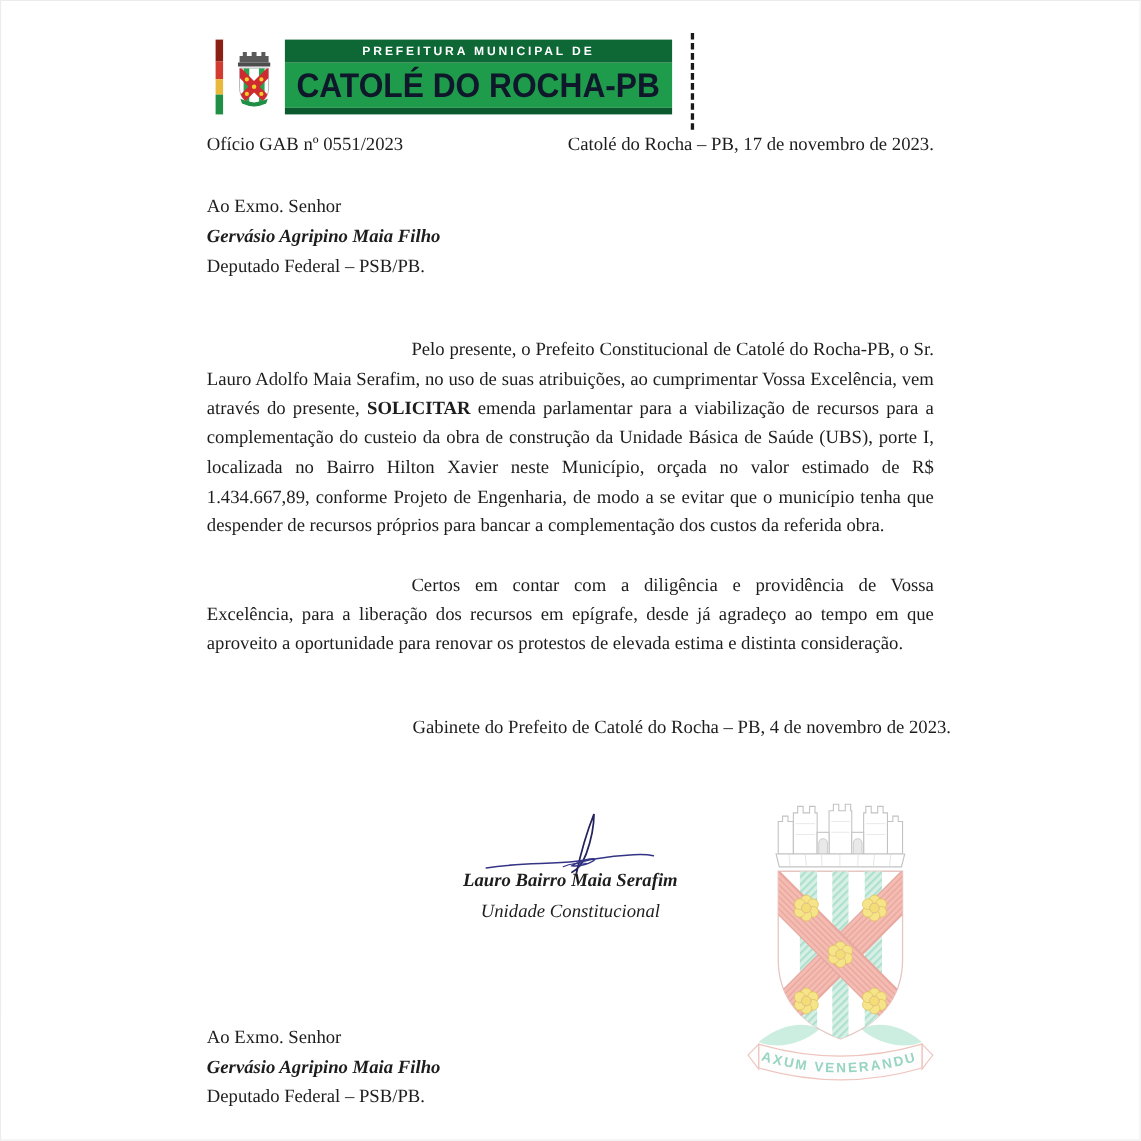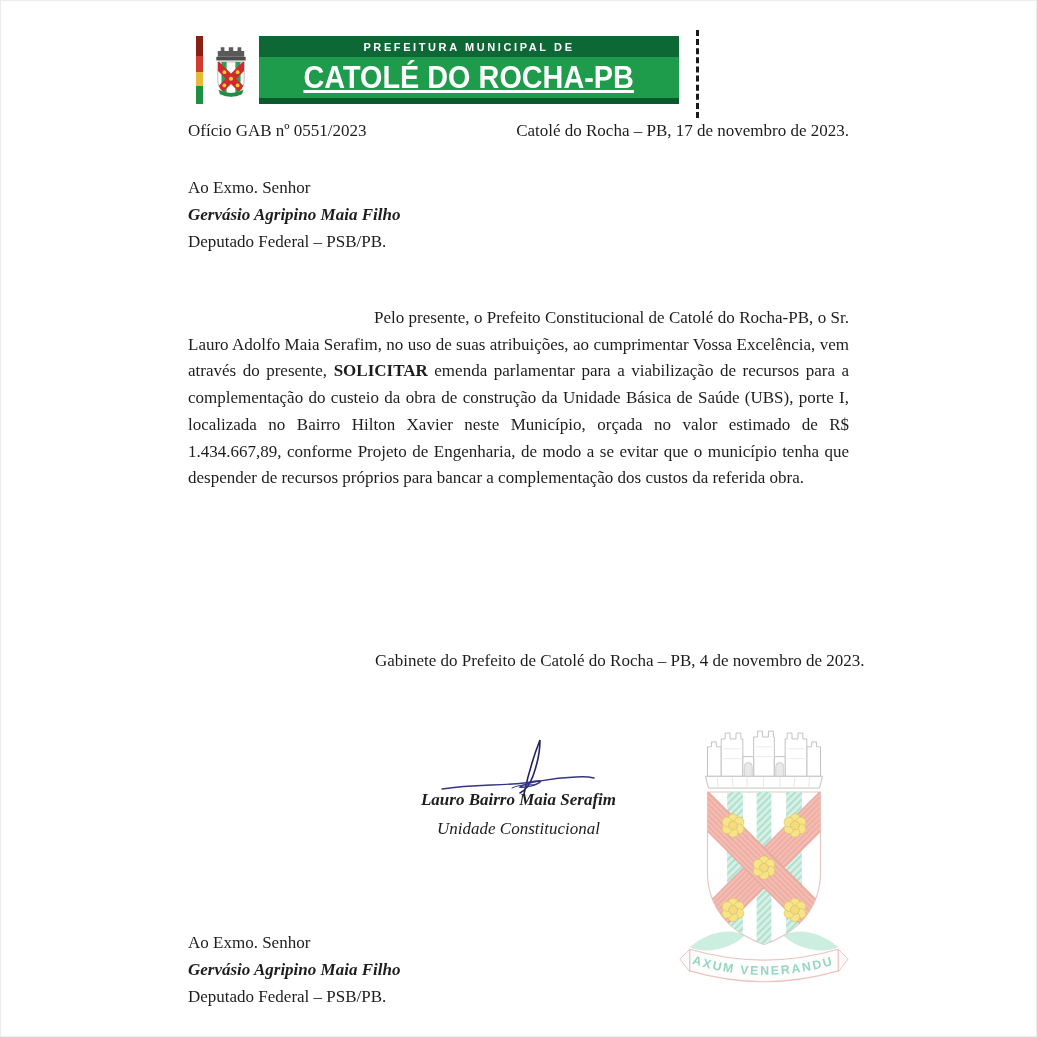--- a/index.html
+++ b/index.html
@@ -10,24 +10,24 @@
   }
 
   
   .header{position:absolute;top:36px;left:196px;display:flex;align-items:flex-start;}
   .tri-strip{display:flex;flex-direction:column;width:7px;height:68px;}
   .tri-strip .s1{height:20px;background:#8c1f14;}
   .tri-strip .s2{height:16px;background:#d23b2f;}
   .tri-strip .s3{height:14px;background:#e8b93a;}
   .tri-strip .s4{height:18px;background:#1f8f45;}
   .crest-box{width:56px;height:68px;background:#fff;display:flex;align-items:center;justify-content:center;}
-  .banner{width:420px;height:68px;display:flex;flex-direction:column;}
+  .banner{width:352px;height:68px;display:flex;flex-direction:column;}
   .banner-top{height:21px;background:#0d6836;color:#fff;font-family:"Liberation Sans",sans-serif;
     font-weight:700;font-size:11px;letter-spacing:2.6px;display:flex;align-items:center;justify-content:center;}
-  .banner-main{flex:1;background:#1e9b4b;color:#ffffff;display:flex;align-items:center;justify-content:center;text-decoration:underline;}
+  .banner-main{flex:1;background:#1e9b4b;color:#0f172a;display:flex;align-items:center;justify-content:center;}
   .banner-main span{font-family:"Liberation Sans",sans-serif;font-weight:700;font-size:31px;
     letter-spacing:0px;transform:scaleX(.93);white-space:nowrap;}
   .banner-bottom{height:6px;background:#0a5a2d;}
   .divider{margin-left:17px;margin-top:-6px;height:88px;border-left:3px dashed #1a1a1a;}
   .office{margin-left:26px;margin-top:6px;display:flex;flex-direction:column;align-items:center;
     font-family:"Liberation Sans",sans-serif;}
   .office-top{font-size:15px;font-weight:700;letter-spacing:3.5px;color:#3b3b3b;}
   .office-main{font-size:38px;font-weight:800;color:#1e6f3c;letter-spacing:.5px;line-height:1.08;
     transform:scaleX(.97);text-shadow:2px 2px 0 rgba(176,205,188,.45);}
 
@@ -116,20 +116,21 @@
   </div>
 
   <div class="addr addr-top">
     <div>Ao Exmo. Senhor</div>
     <div class="name">Gervásio Agripino Maia Filho</div>
     <div>Deputado Federal – PSB/PB.</div>
   </div>
 
   <div class="body-text">
     <p><span>Pelo presente, o Prefeito Constitucional de Catolé do Rocha-PB, o Sr. Lauro Adolfo Maia Serafim, no uso de suas atribuições, ao cumprimentar Vossa Excelência, vem através do presente, </span><strong>SOLICITAR</strong><span> emenda parlamentar para a viabilização de recursos para a complementação do custeio da obra de construção da Unidade Básica de Saúde (UBS), porte I, localizada no Bairro Hilton Xavier neste Município, orçada no valor estimado de R$ 1.434.667,89, conforme Projeto de Engenharia, de modo a se evitar que o município tenha que despender de recursos próprios para bancar a complementação dos custos da referida obra.</span></p>
+    <p>Certos em contar com a diligência e providência de Vossa Excelência, para a liberação dos recursos em epígrafe, desde já agradeço ao tempo em que aproveito a oportunidade para renovar os protestos de elevada estima e distinta consideração.</p>
   </div>
 
   <div class="closing">Gabinete do Prefeito de Catolé do Rocha – PB, 4 de novembro de 2023.</div>
 
   <div class="sig">
     <svg width="190" height="62" viewBox="0 0 190 62">
       <path d="M 100,58 C 103,44 108,24 116,4 C 116,12 114,26 109,40 C 106,48 102,54 96,57" fill="none" stroke="#23235e" stroke-width="1.6" stroke-linecap="round"></path>
       <path d="M 18,53 C 50,48 74,50 100,47 C 108,46 114,44 117,45 C 114,49 102,52 96,51 C 100,47 128,42 152,41 C 160,40.5 166,41 170,42" fill="none" stroke="#343487" stroke-width="1.4" stroke-linecap="round"></path>
       <path d="M 88,52 C 94,49 104,48 110,49" fill="none" stroke="#343487" stroke-width="1" stroke-linecap="round"></path>
     </svg>

